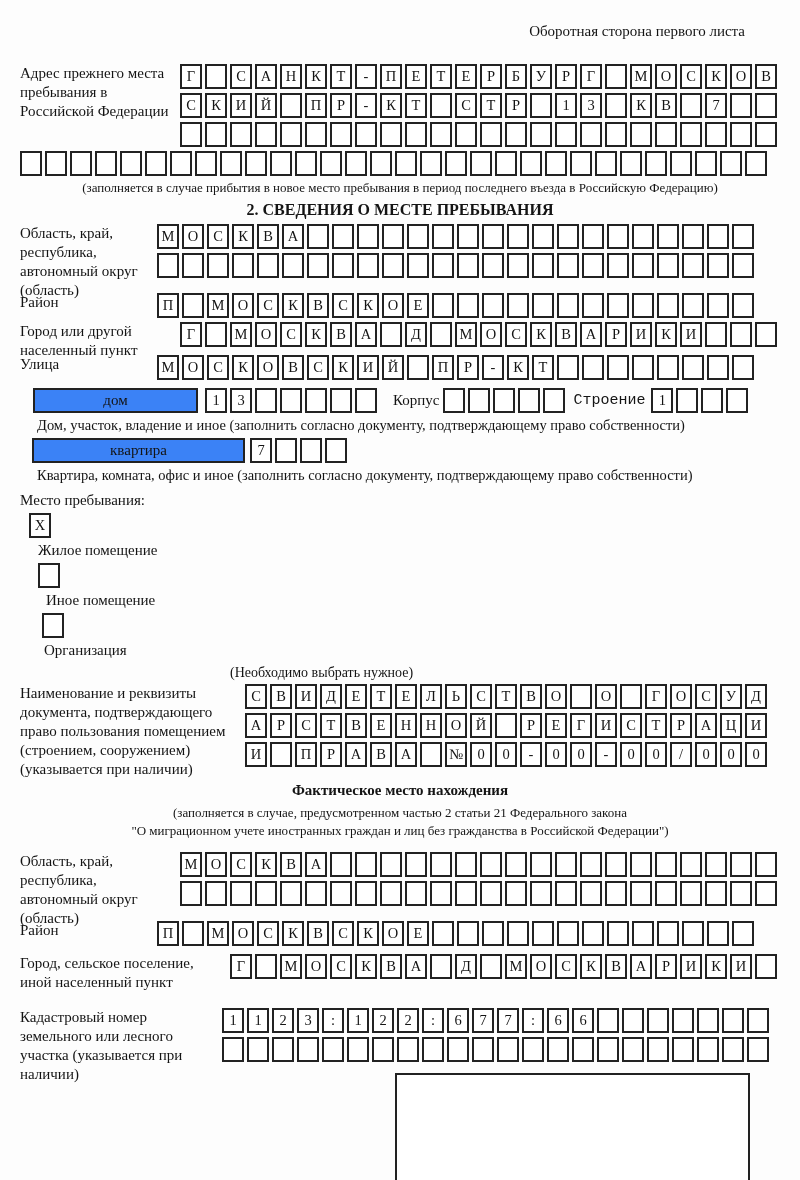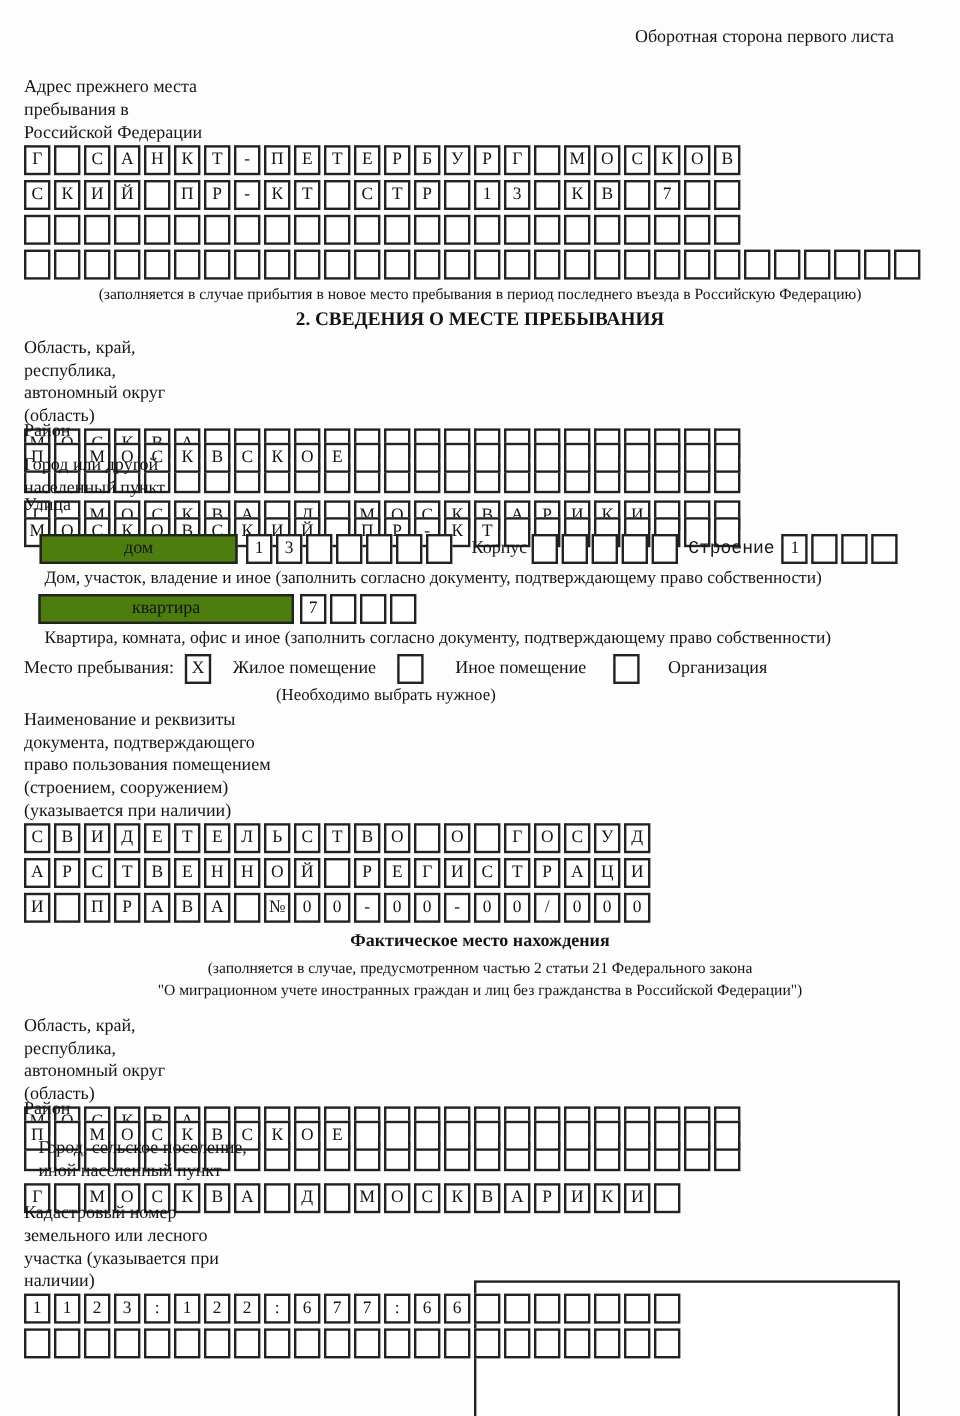--- a/index.html
+++ b/index.html
@@ -9,44 +9,44 @@
   }
   .sheet{position:relative;width:760px;padding:22px 20px 0 20px;}
   .corner{text-align:right;font-size:15px;line-height:18px;padding-right:35px;}
   .cellrow{display:flex;gap:3px;flex:none;}
   .cell{
     box-sizing:border-box;flex:none;width:22px;height:25px;border:2px solid #222;
     display:flex;align-items:center;justify-content:center;
     font-size:14.5px;line-height:1;background:#fff;
   }
   .rows .cellrow{margin-bottom:4px;}
-  .frow{display:flex;align-items:flex-start;flex-direction:column;}
+  .frow{display:flex;align-items:flex-start;}
   .flabel{box-sizing:border-box;flex:none;font-size:15px;line-height:19px;padding-right:10px;}
   .w137{width:137px;}
   .w160{width:160px;}
-  .w210{width:210px;margin-left:12px;}
+  .w210{width:210px;}
   .w225{width:225px;}
   .h73{height:69px;}
   .h29{height:29px;}
   .h33{height:33px;}
   .h62{height:62px;}
   .mt24{margin-top:24px;}
   .note{font-size:13px;line-height:17px;text-align:center;margin-top:3px;}
   .h2title{font-size:16px;font-weight:bold;text-align:center;margin-top:4px;line-height:20px;}
   .sec-mt{margin-top:4px;}
   .houserow{display:flex;align-items:flex-start;margin-top:4px;}
   .bigbox{
-    box-sizing:border-box;height:25px;border:2px solid #222;background:#4d7c0f;
+    box-sizing:border-box;height:25px;border:2px solid #222;background:#3b82f6;
     display:flex;align-items:center;justify-content:center;font-size:15px;flex:none;
   }
   .bb-dom{width:165px;margin-left:13px;}
   .bb-kv{width:213px;margin-left:12px;}
   .inlabel{font-size:15px;line-height:25px;flex:none;}
   .hint{font-size:14.5px;line-height:18px;margin:3px 0 0 17px;}
-  .stayrow{display:flex;align-items:flex-start;margin-top:4px;font-size:15px;line-height:25px;}
+  .stayrow{display:flex;align-items:flex-start;margin-top:4px;font-size:15px;line-height:25px;flex-direction:column;}
   .cb{margin-top:0;}
   .staynote{font-size:14px;line-height:17px;margin:1px 0 0 210px;}
   .facttitle{font-size:15px;font-weight:bold;text-align:center;margin-top:2px;line-height:18px;}
   .subtitle{font-size:13px;line-height:18px;text-align:center;}
   .subtitle.first{margin-top:5px;}
   .stampbox{
     box-sizing:border-box;width:355px;height:175px;border:2px solid #222;background:#fff;
     margin:3px 0 0 375px;
   }
   .caption{width:430px;margin:5px 0 0 340px;font-size:14px;line-height:19px;text-align:center;}

